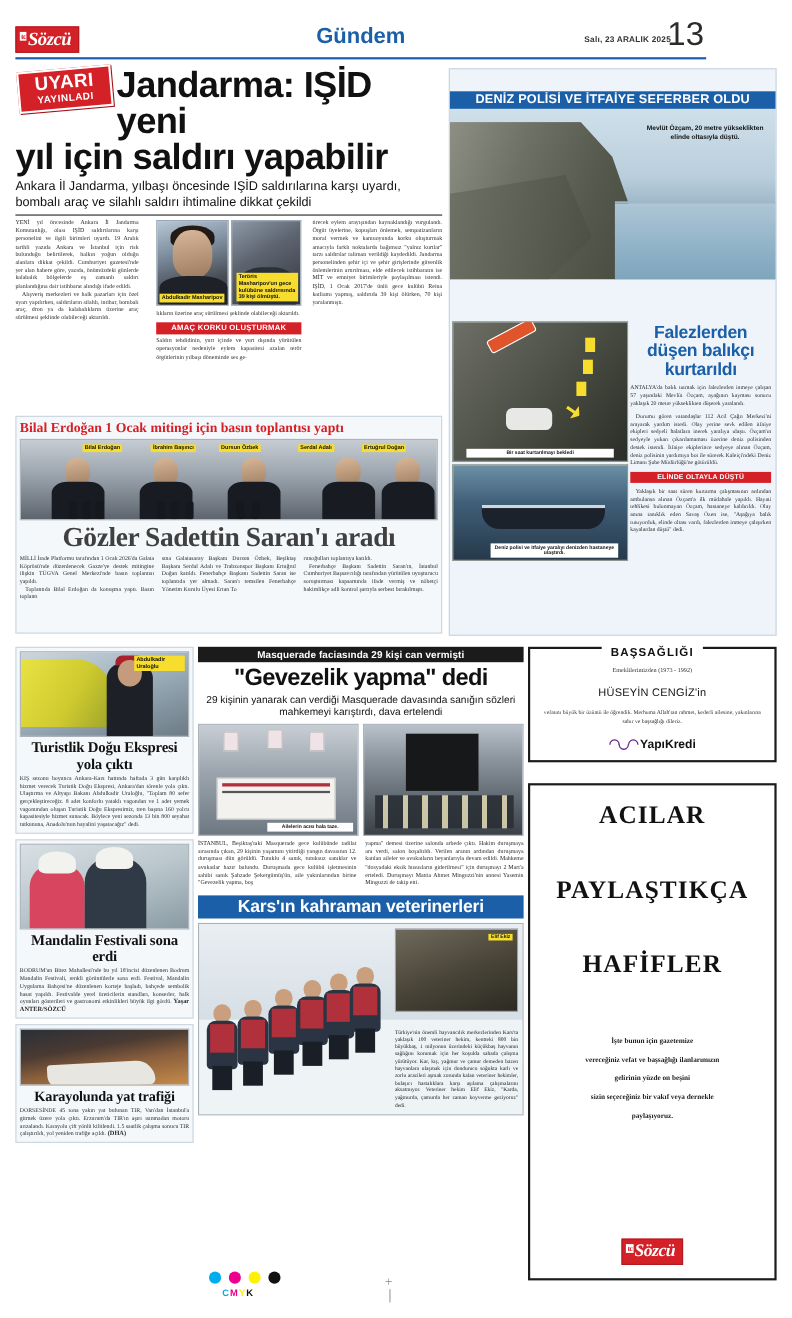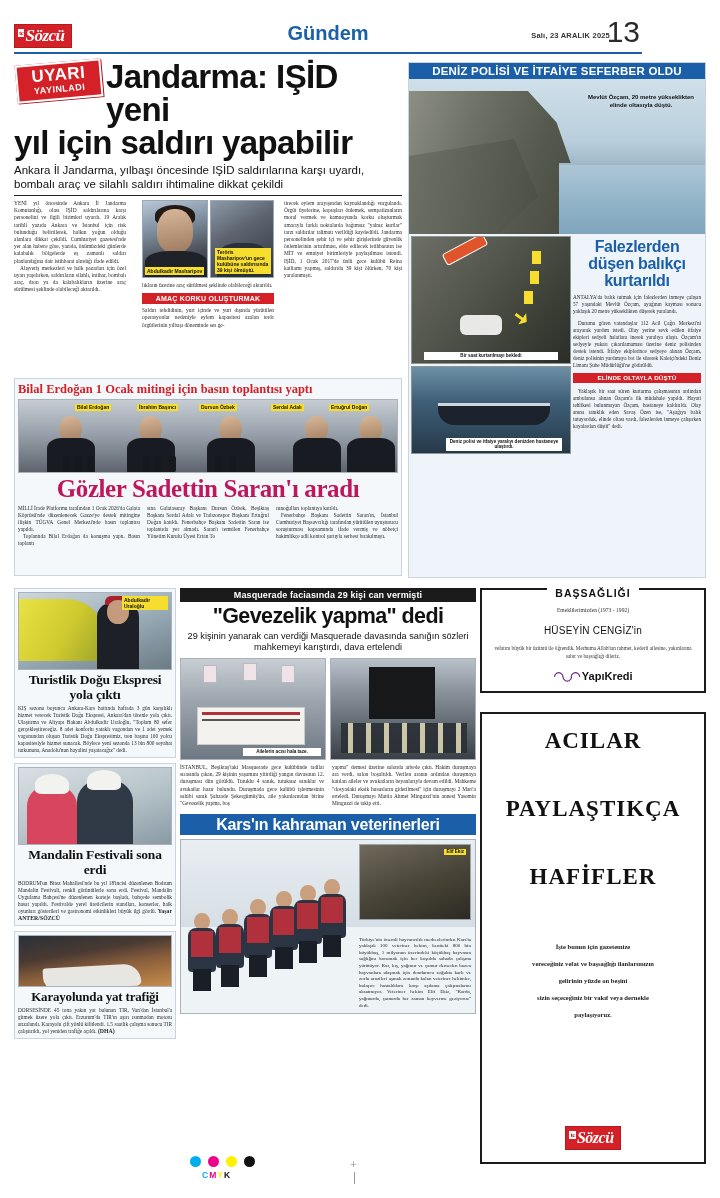--- a/index.html
+++ b/index.html
@@ -89,34 +89,34 @@
     text-align:justify; color:#2a2a2a; }
   .redbar {
     background:#d42027; color:#fff; font-family:"Liberation Sans", sans-serif;
     font-weight:bold; font-size:7px; line-height:11px; text-align:center; margin:4px 0 3px;
     letter-spacing:0.2px;
   }
 
   
   .tr { position:absolute; left:408px; top:62px; width:298px; height:516px; border:1px solid #c9d4de; background:#eef4f9; }
   .tr-head { background:#1a5fa8; color:#fff; font-family:"Liberation Sans", sans-serif;
-    font-weight:bold; font-size:11.5px; line-height:16px; text-align:center; letter-spacing:0.2px; }
+    font-weight:bold; font-size:11.5px; line-height:16px; text-align:center; letter-spacing:0.2px;margin-top:20px; }
   .tr-hero { position:relative; height:155px; overflow:hidden;
     background:linear-gradient(180deg,#cfe0ea 0%,#b9cedc 40%,#9fb9c9 55%,#8fb2c6 100%); }
   .cliff { position:absolute; left:0; top:12px; width:205px; height:143px;
     background:linear-gradient(110deg,#8d8f84 0%,#6d7064 30%,#55584c 60%,#3f4238 100%);
     clip-path: polygon(0 0, 58% 0, 72% 22%, 80% 55%, 74% 100%, 0 100%); }
   .cliff2 { position:absolute; left:0; top:60px; width:150px; height:95px;
     background:linear-gradient(100deg,#6e7166,#474a3f); clip-path: polygon(0 18%, 70% 0, 86% 60%, 60% 100%, 0 100%); }
   .sea { position:absolute; left:150px; top:86px; right:0; bottom:0;
     background:linear-gradient(180deg,#aec6d6,#8fb2c7 60%,#7fa5bc); }
   .horizon { position:absolute; left:150px; top:84px; right:0; height:2px; background:#9fb7c6; }
   .hero-note { position:absolute; right:8px; top:14px; width:112px; text-align:center;
     font-family:"Liberation Sans", sans-serif; font-weight:bold; font-size:6px; line-height:8px; color:#111; }
-  .tr-mid { position:relative; height:225px; }
+  .tr-mid { position:relative; height:225px;margin-top:36px; }
   .photo-rock { position:absolute; left:2px; top:2px; width:160px; height:128px; overflow:hidden;
     background:linear-gradient(130deg,#6e6f66 0%,#53564c 40%,#3b3e35 75%,#2b2e28 100%); border:1px solid #8d968f;}
   .kayak { position:absolute; left:30px; top:6px; width:46px; height:13px; background:#e0542c;
     transform:rotate(-28deg); border-radius:3px; border:1px solid #fff; }
   .victim { position:absolute; left:48px; top:78px; width:42px; height:20px; background:#e8e8e6; border-radius:6px; }
   .arrow { position:absolute; width:9px; height:13px; background:#f6dd2e; }
   .photo-boat { position:absolute; left:2px; top:132px; width:160px; height:88px; overflow:hidden;
     background:linear-gradient(180deg,#6d90a6 0%,#3f5f78 40%,#26394a 100%); border:1px solid #8d968f; }
   .boat { position:absolute; left:26px; top:36px; width:112px; height:22px; background:#1b222b;
     border-radius:0 0 16px 16px; border-top:3px solid #cfd6dc; }
@@ -136,21 +136,21 @@
   .strip .person { position:absolute; bottom:0; width:60px; height:58px; }
   .strip .person .hd { position:absolute; left:18px; top:2px; width:23px; height:26px; border-radius:48%;
     background:linear-gradient(170deg,#d9b89a,#a07e61); }
   .strip .person .bd { position:absolute; left:6px; bottom:0; width:48px; height:34px; background:#181c22;
     border-radius:30% 30% 0 0; }
   .strip .mic { position:absolute; bottom:0; width:7px; height:16px; background:#15181d; border-radius:2px; }
   .tag-yellow { position:absolute; top:4px; background:#f6dd2e; color:#111;
     font-family:"Liberation Sans", sans-serif; font-weight:bold; font-size:5px; line-height:7px;
     padding:0 2px; white-space:nowrap; }
   .bilal h2 { font-family:"Liberation Serif", serif; font-weight:bold; font-size:25px; line-height:27px;
-    text-align:center; color:#be185d; letter-spacing:-0.4px; margin-top:1px; }
+    text-align:center; color:#404040; letter-spacing:-0.4px; margin-top:1px; }
   .bilal .cols { display:flex; gap:7px; margin-top:3px; }
   .bilal .cols div { width:124px; font-size:5.3px; line-height:7px; text-align:justify; color:#2a2a2a; }
 
   
   .lcol { position:absolute; left:14px; top:588px; width:162px; }
   .card { border:1px solid #c9d4de; background:#f4f8fb; padding:3px; margin-bottom:5px; }
   .card .pic { position:relative; height:78px; overflow:hidden; border:1px solid #aab3bb; }
   .pic.train { background:linear-gradient(160deg,#cfd6dc 0%,#9fb3bf 45%,#6c7b86 100%); }
   .pic.train .loco { position:absolute; left:0; top:6px; width:86px; height:62px;
     background:linear-gradient(120deg,#e9e243 0%,#cfca2f 55%,#9aa229 100%); border-radius:0 38px 8px 0; }

